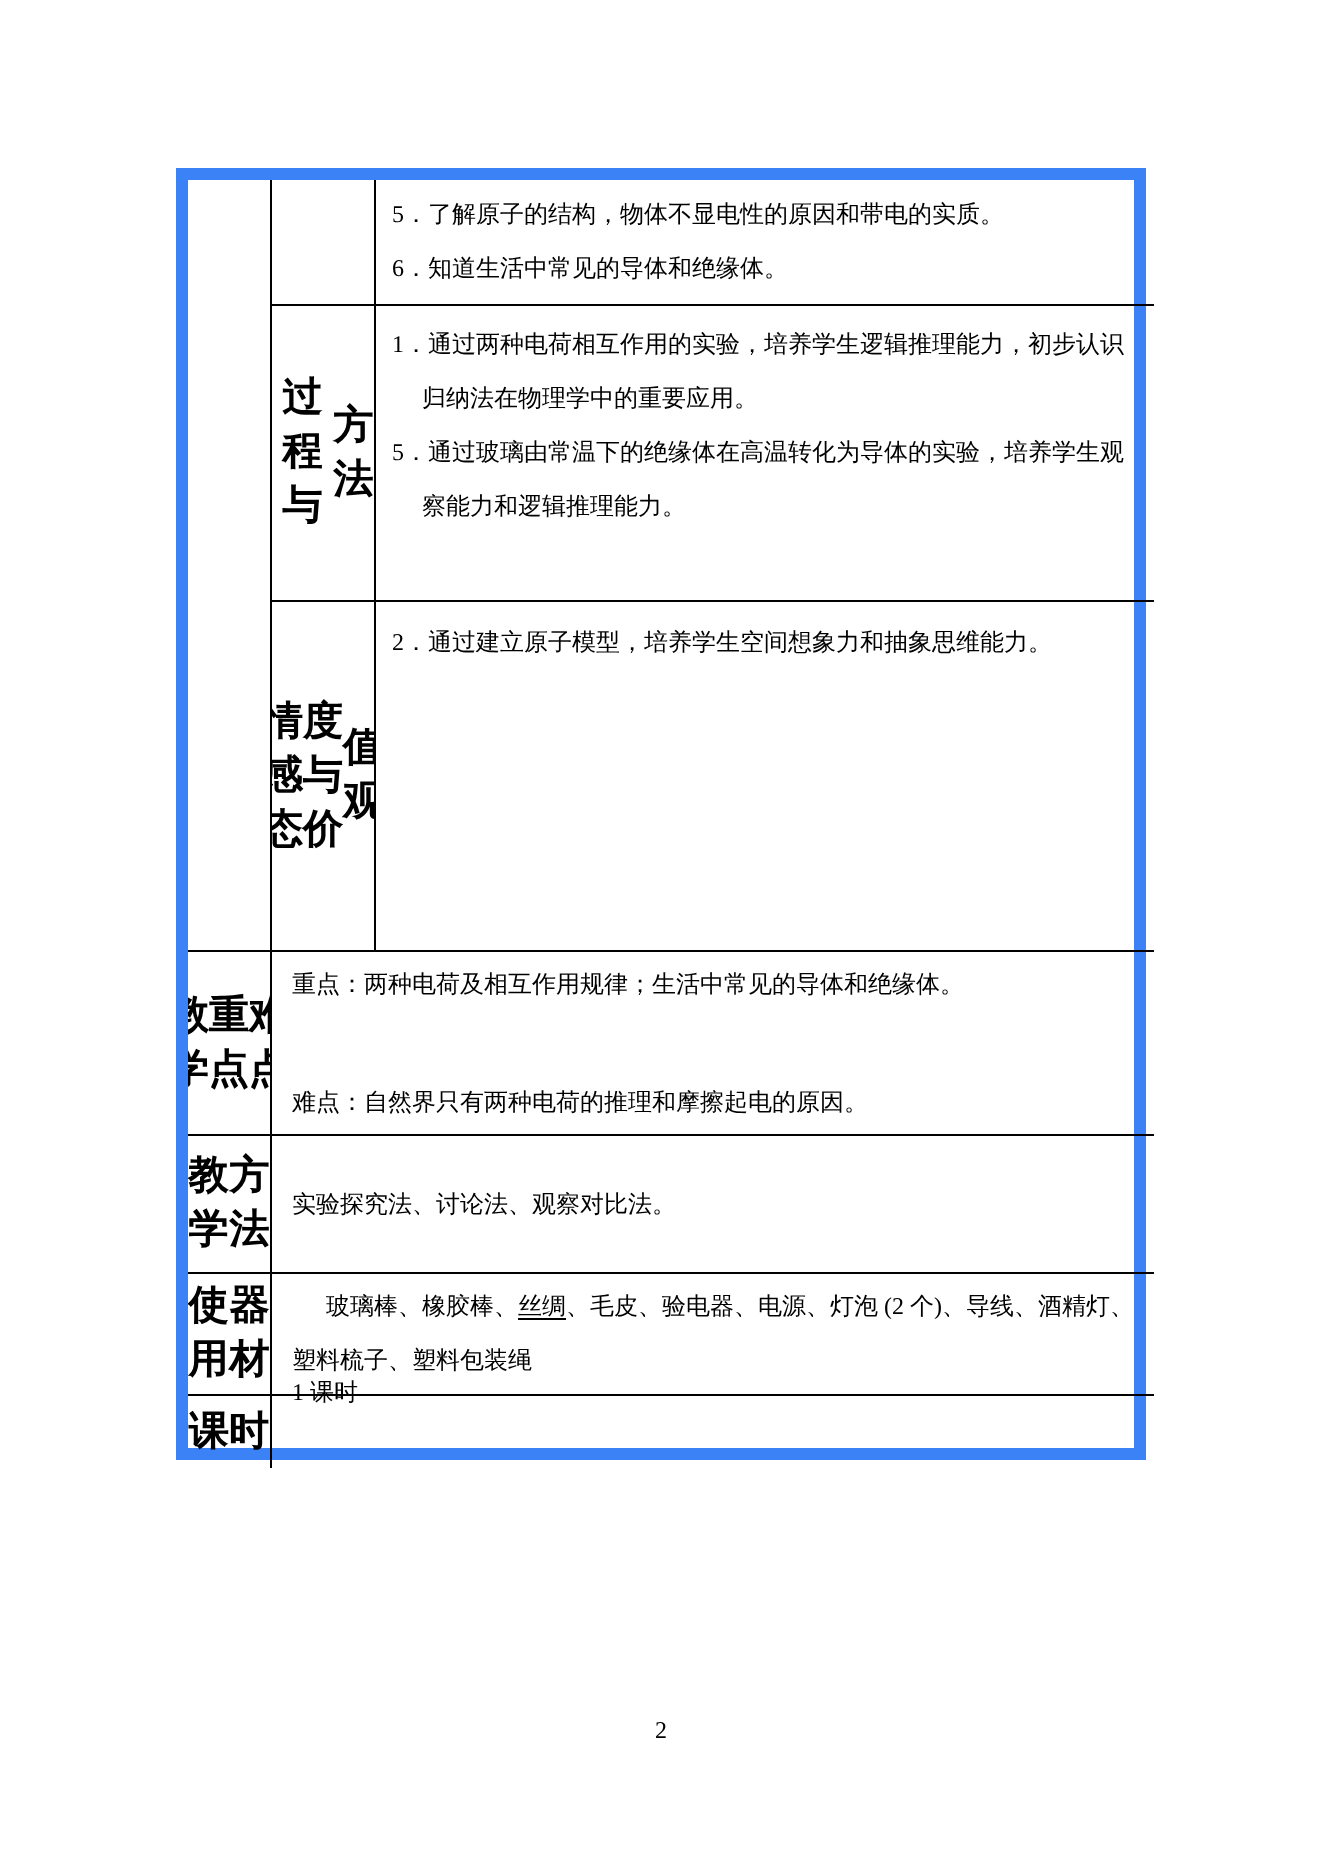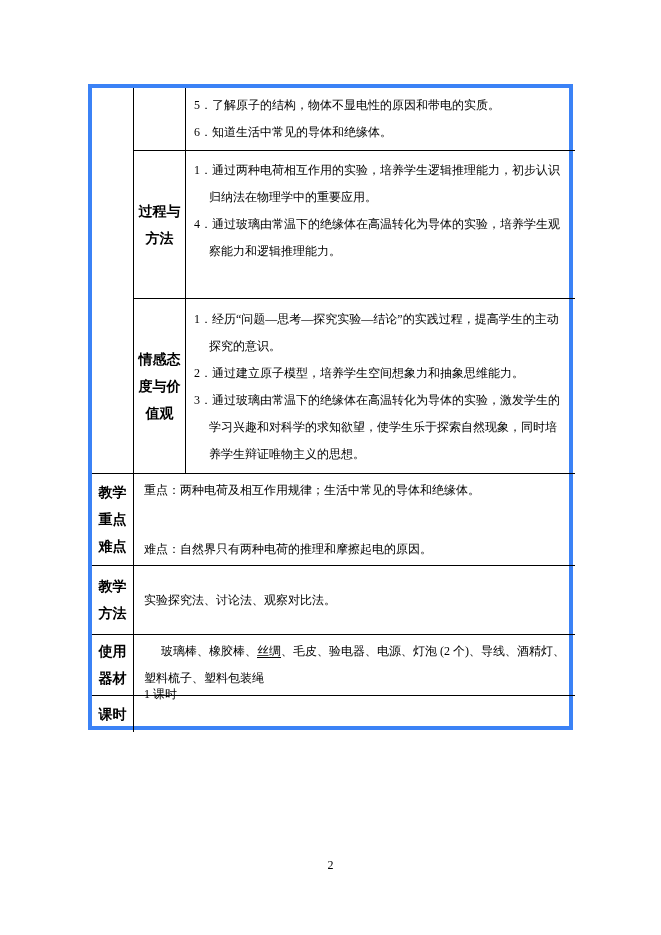--- a/index.html
+++ b/index.html
@@ -12,32 +12,31 @@
     color: #000000;
     font-family: "Liberation Serif", "DejaVu Serif", serif;
     overflow: hidden;
   }
   .tbl {
     position: absolute;
     left: 88px;
     top: 84px;
     width: 485px;
     height: 646px;
-    border: 4px solid #3b82f6;
+    border: 6px solid #3b82f6;
   }
   .cell { position: absolute; overflow: hidden; }
   .br { border-right: 1px solid #000; }
   .bb { border-bottom: 1px solid #000; }
   .label {
     display: flex;
-    flex-direction: column;
     align-items: center;
     justify-content: center;
     font-weight: bold;
-    font-size: 14px;
+    font-size: 20px;
     line-height: 27px;
     text-align: center;
   }
   .content {
     font-size: 12px;
     line-height: 27px;
   }
   .pad-items { padding: 4px 8px 0 8px; }
   .item { padding-left: 15px; text-indent: -15px; }
   .vcenter {
@@ -72,32 +71,30 @@
       <div class="item">5．了解原子的结构，物体不显电性的原因和带电的实质。</div>
       <div class="item">6．知道生活中常见的导体和绝缘体。</div>
     </div>
 
     <div class="cell br bb label" style="left:42px; top:63px; width:52px; height:148px;">
       <div>过程与</div>
       <div>方法</div>
     </div>
     <div class="cell bb content" style="left:94px; top:63px; width:389px; height:148px; padding:6px 8px 0 8px;">
       <div class="item">1．通过两种电荷相互作用的实验，培养学生逻辑推理能力，初步认识归纳法在物理学中的重要应用。</div>
-      <div class="item">4．通过玻璃由常温下的绝缘体在高温转化为导体的实验，培养学生观察能力和逻辑推理能力。</div>
+      <div class="item">5．通过玻璃由常温下的绝缘体在高温转化为导体的实验，培养学生观察能力和逻辑推理能力。</div>
     </div>
 
     <div class="cell br bb label" style="left:42px; top:211px; width:52px; height:175px;">
       <div>情感态</div>
       <div>度与价</div>
       <div>值观</div>
     </div>
     <div class="cell bb content" style="left:94px; top:211px; width:389px; height:175px; padding:7px 8px 0 8px;">
-      <div class="item">1．经历“问题—思考—探究实验—结论”的实践过程，提高学生的主动探究的意识。</div>
       <div class="item">2．通过建立原子模型，培养学生空间想象力和抽象思维能力。</div>
-      <div class="item">3．通过玻璃由常温下的绝缘体在高温转化为导体的实验，激发学生的学习兴趣和对科学的求知欲望，使学生乐于探索自然现象，同时培养学生辩证唯物主义的思想。</div>
     </div>
 
     <div class="cell br bb label" style="left:0; top:386px; width:42px; height:92px;">
       <div>教学</div>
       <div>重点</div>
       <div>难点</div>
     </div>
     <div class="cell bb content vcenter pad-left" style="left:42px; top:386px; width:441px; height:92px;">
       <div>重点：两种电荷及相互作用规律；生活中常见的导体和绝缘体。</div>
       <div>难点：自然界只有两种电荷的推理和摩擦起电的原因。</div>

